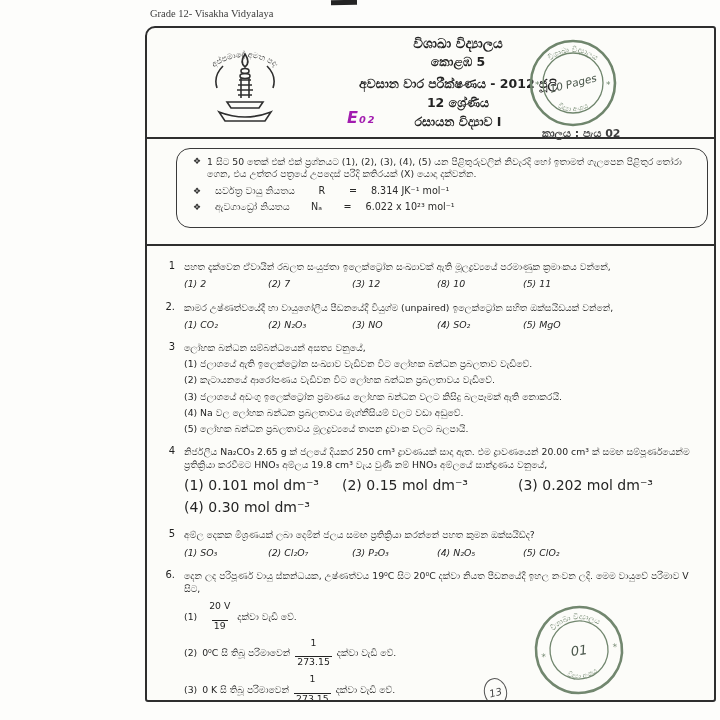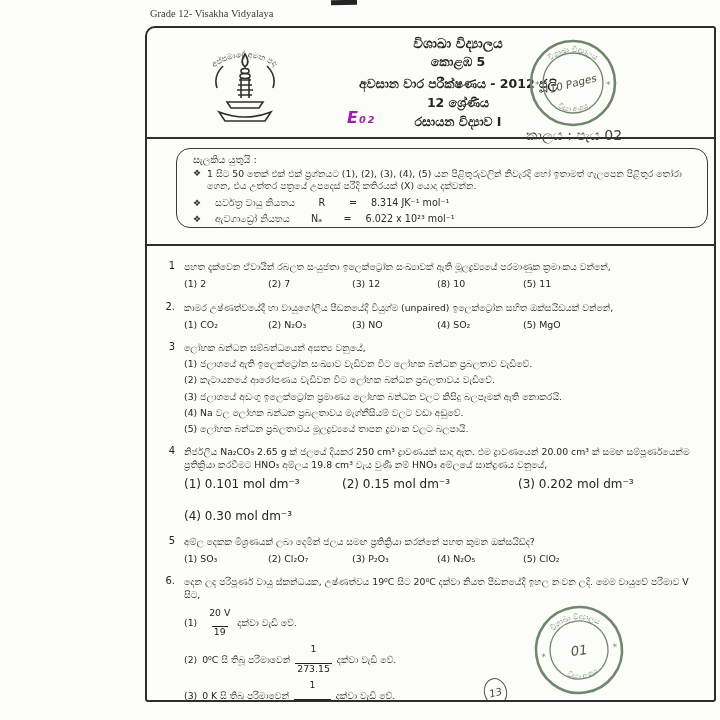--- a/index.html
+++ b/index.html
@@ -32,40 +32,40 @@
   .hc-city{font-size:12.5px;margin-top:2px;}
   .hc-exam{font-size:12.5px;margin-top:6px;}
   .hc-grade{font-size:12.5px;margin-top:3px;}
   .hc-subject{font-size:12.5px;margin-top:3px;font-weight:600;}
   .paper-code{
     position:absolute;left:200px;top:80px;
     font-size:16px;font-style:italic;font-weight:700;letter-spacing:1px;color:#a21caf;
   }
   .stamp{position:absolute;}
   .stamp-top{left:381px;top:10px;width:90px;height:90px;}
-  .time-line{position:absolute;left:379px;top:99px;font-size:14px;color:#3f3f3f;}
+  .time-line{position:absolute;left:395px;top:99px;font-size:11px;color:#3f3f3f;font-weight:bold;}
   
   .instructions-band{border-bottom:2px solid #2e2e2e;padding:9px 0 10px 0;height:86px;box-sizing:content-box;}
   .instructions-box{
     margin:0 6px 0 29px;border:1.5px solid #3a3a3a;border-radius:14px;
     padding:5px 12px 6px 16px;height:80px;box-sizing:border-box;overflow:hidden;
   }
   .ins-heading{font-size:9.8px;color:#2a2a2a;}
   .ins-item{display:flex;gap:6px;margin-top:2px;font-size:9.3px;line-height:1.32;color:#2a2a2a;}
   .bullet{flex:none;font-size:9px;color:#333;}
   .const-row{display:flex;gap:14px;margin-top:4px;font-size:9.6px;align-items:baseline;}
   .const-sym{min-width:26px;text-align:center;}
   
   .questions{padding:14px 10px 0 13px;}
   .q{display:flex;gap:9px;margin-bottom:10px;}
   .q-no{flex:none;width:15px;text-align:right;font-size:10px;color:#222;}
   .q-body{flex:1;font-size:9.3px;line-height:1.42;color:#242424;}
-  .opt-row{display:grid;grid-template-columns:84px 84px 85px 86px auto;margin-top:4px;font-size:9.4px;}
+  .opt-row{display:grid;grid-template-columns:84px 84px 85px 86px auto;margin-top:4px;font-size:9.4px;font-style:italic;}
   .opt-lines > div{margin-top:3px;}
-  .opt-grid4{display:grid;grid-template-columns:158px 176px auto;row-gap:15px;margin-top:4px;font-size:12px;}
+  .opt-grid4{display:grid;grid-template-columns:158px 176px auto;row-gap:3px;margin-top:4px;font-size:14px;}
   .frac-opt{display:flex;align-items:center;gap:5px;margin-top:6px;font-size:9.3px;}
   .frac{display:inline-flex;flex-direction:column;align-items:center;line-height:1.15;font-size:9.3px;}
   .frac .den{border-top:1px solid #222;padding:0 2px;margin-top:8px;}
   .frac .num{padding:0 2px;}
   
   .stamp-bottom{left:386px;top:576px;width:92px;height:92px;transform:rotate(-8deg);}
   .circled-13{
     position:absolute;left:337px;top:650px;width:21px;height:26px;
     border:1.3px solid #555;border-radius:50%;transform:rotate(-14deg);
     display:flex;align-items:center;justify-content:center;
@@ -124,21 +124,20 @@
       <text x="7" y="50" font-size="9" fill="#6f856c">*</text>
       <text x="78" y="50" font-size="9" fill="#6f856c">*</text>
       <text x="45" y="49" font-size="10.5" font-style="italic" fill="#49564a" text-anchor="middle" transform="rotate(-14 45 45)">10 Pages</text>
     </svg>
 
     <div class="time-line">කාලය : පැය 02</div>
   </div>
 
   <div class="instructions-band">
     <div class="instructions-box">
-      <div class="ins-heading">සැලකිය යුතුයි :</div>
 
       <div class="ins-item">
         <span class="bullet">❖</span>
         <span>1 සිට 50 තෙක් එක් එක් ප්‍රශ්නයට (1), (2), (3), (4), (5) යන පිළිතුරුවලින් නිවැරදි හෝ ඉතාමත් ගැලපෙන පිළිතුර තෝරා ගෙන, එය උත්තර පත්‍රයේ උපදෙස් පරිදි කතිරයක් (X) යොදා දක්වන්න.</span>
       </div>
 
       <div class="ins-item const-row">
         <span class="bullet">❖</span>
         <span>සර්වත්‍ර වායු නියතය</span>
         <span class="const-sym">R</span>

